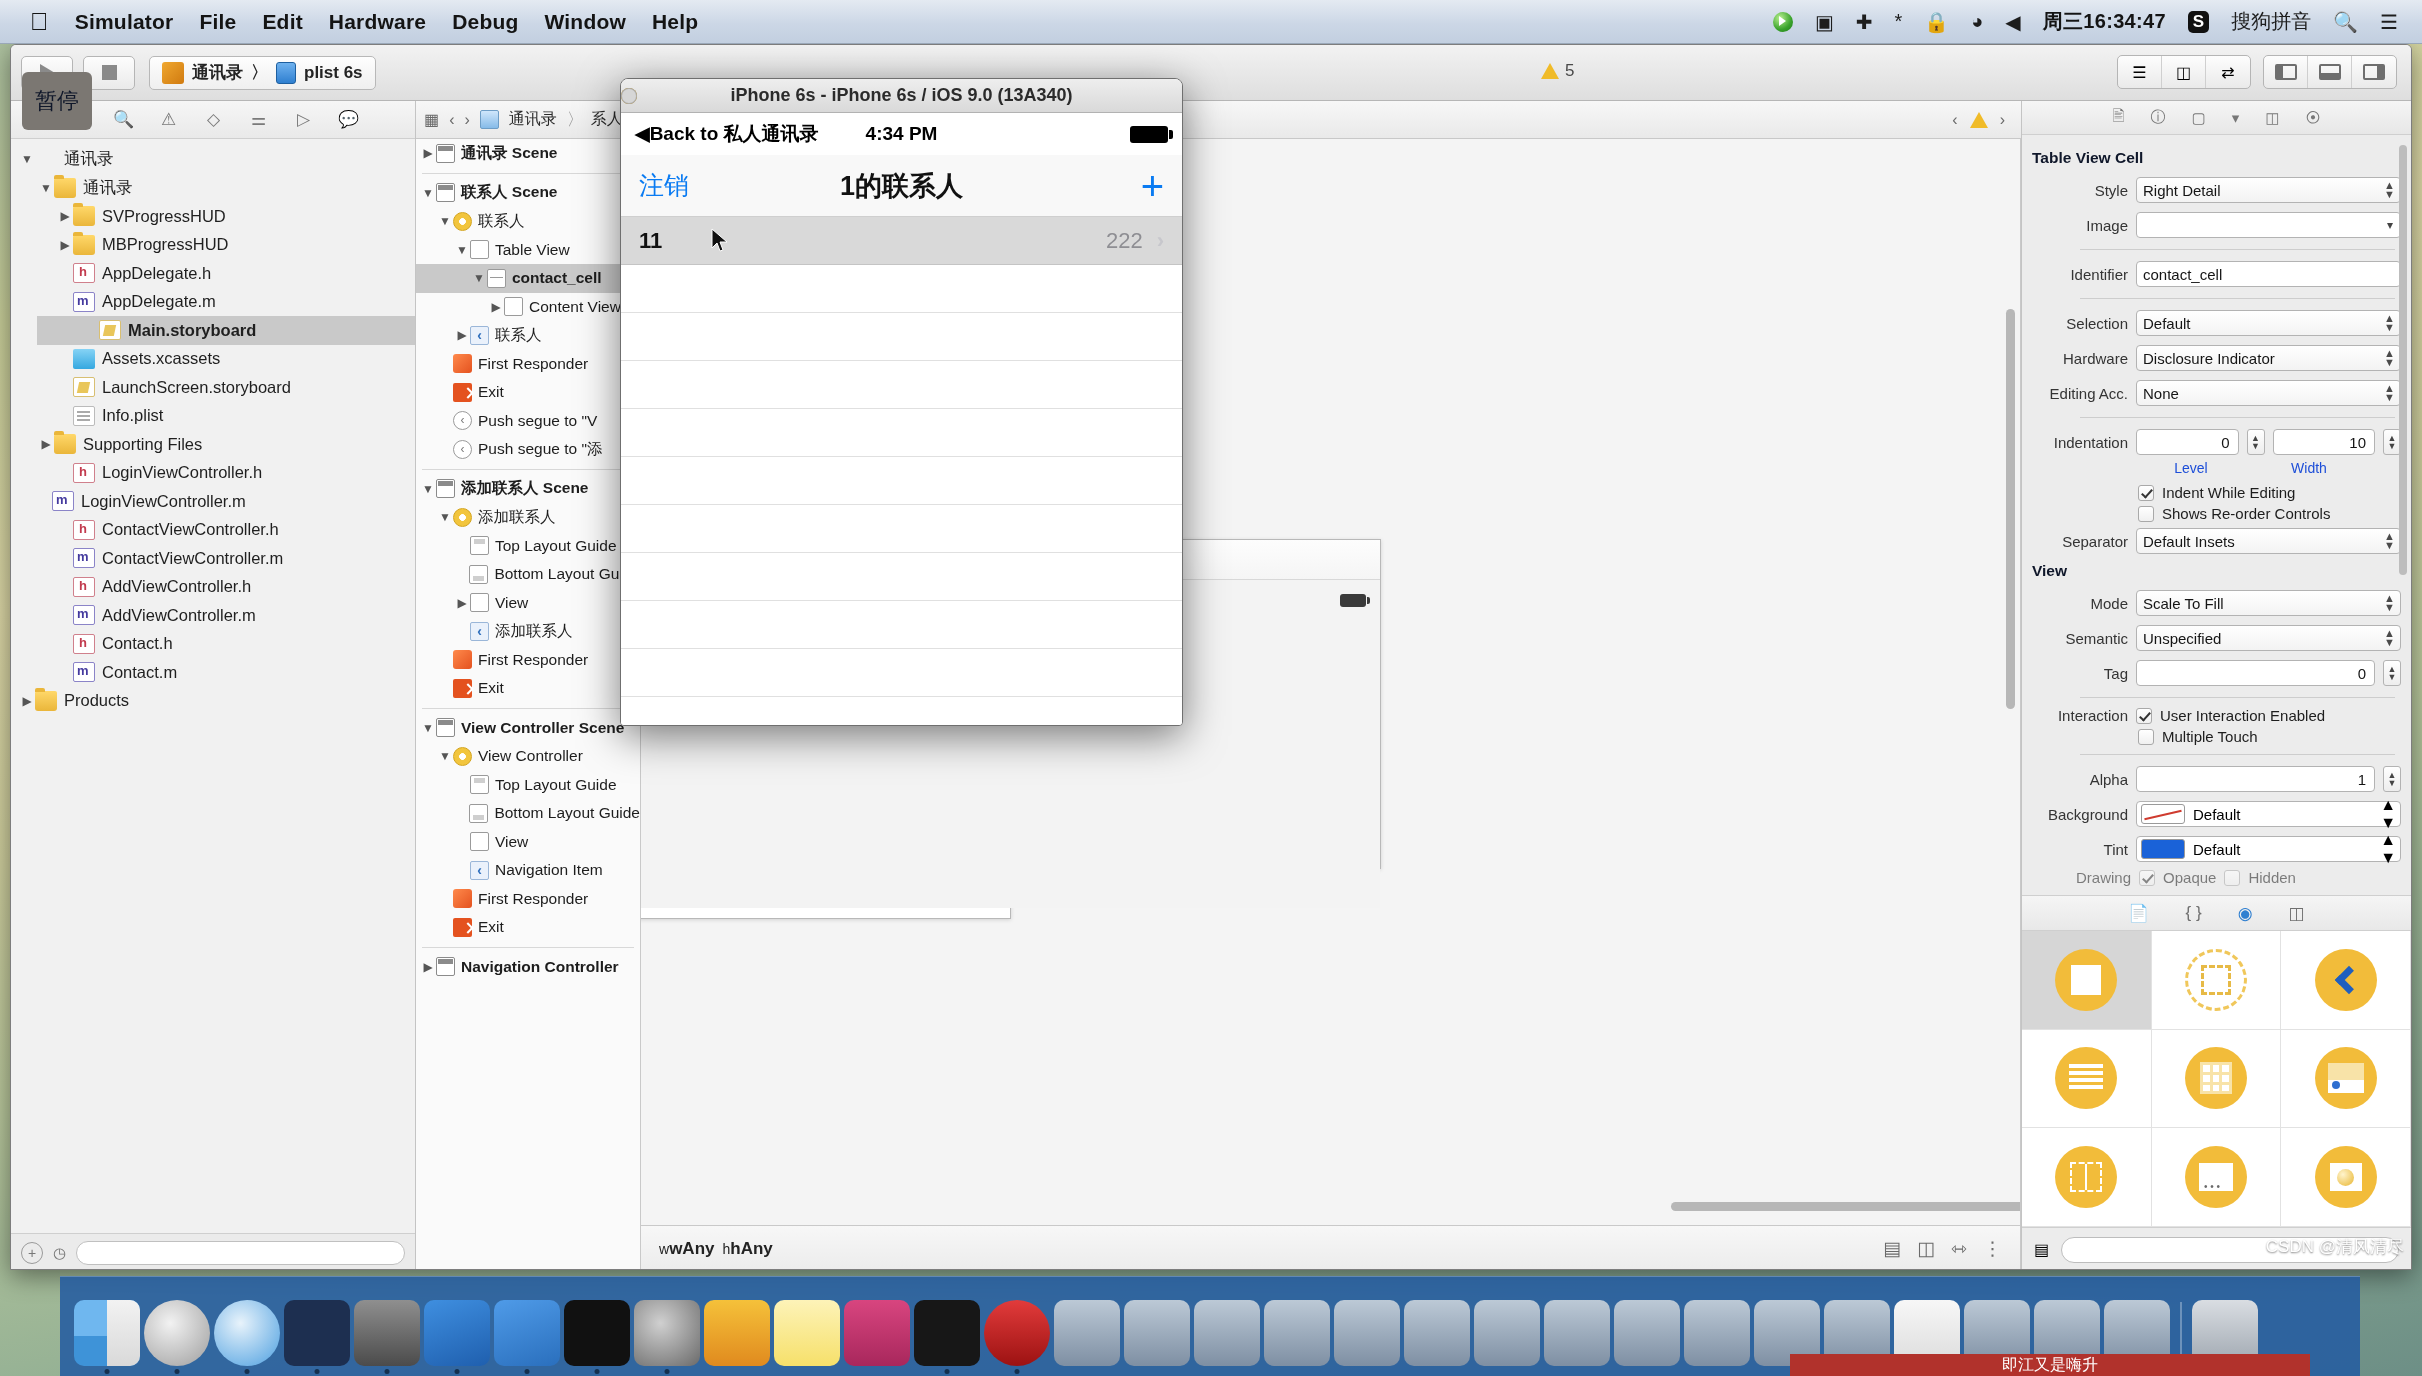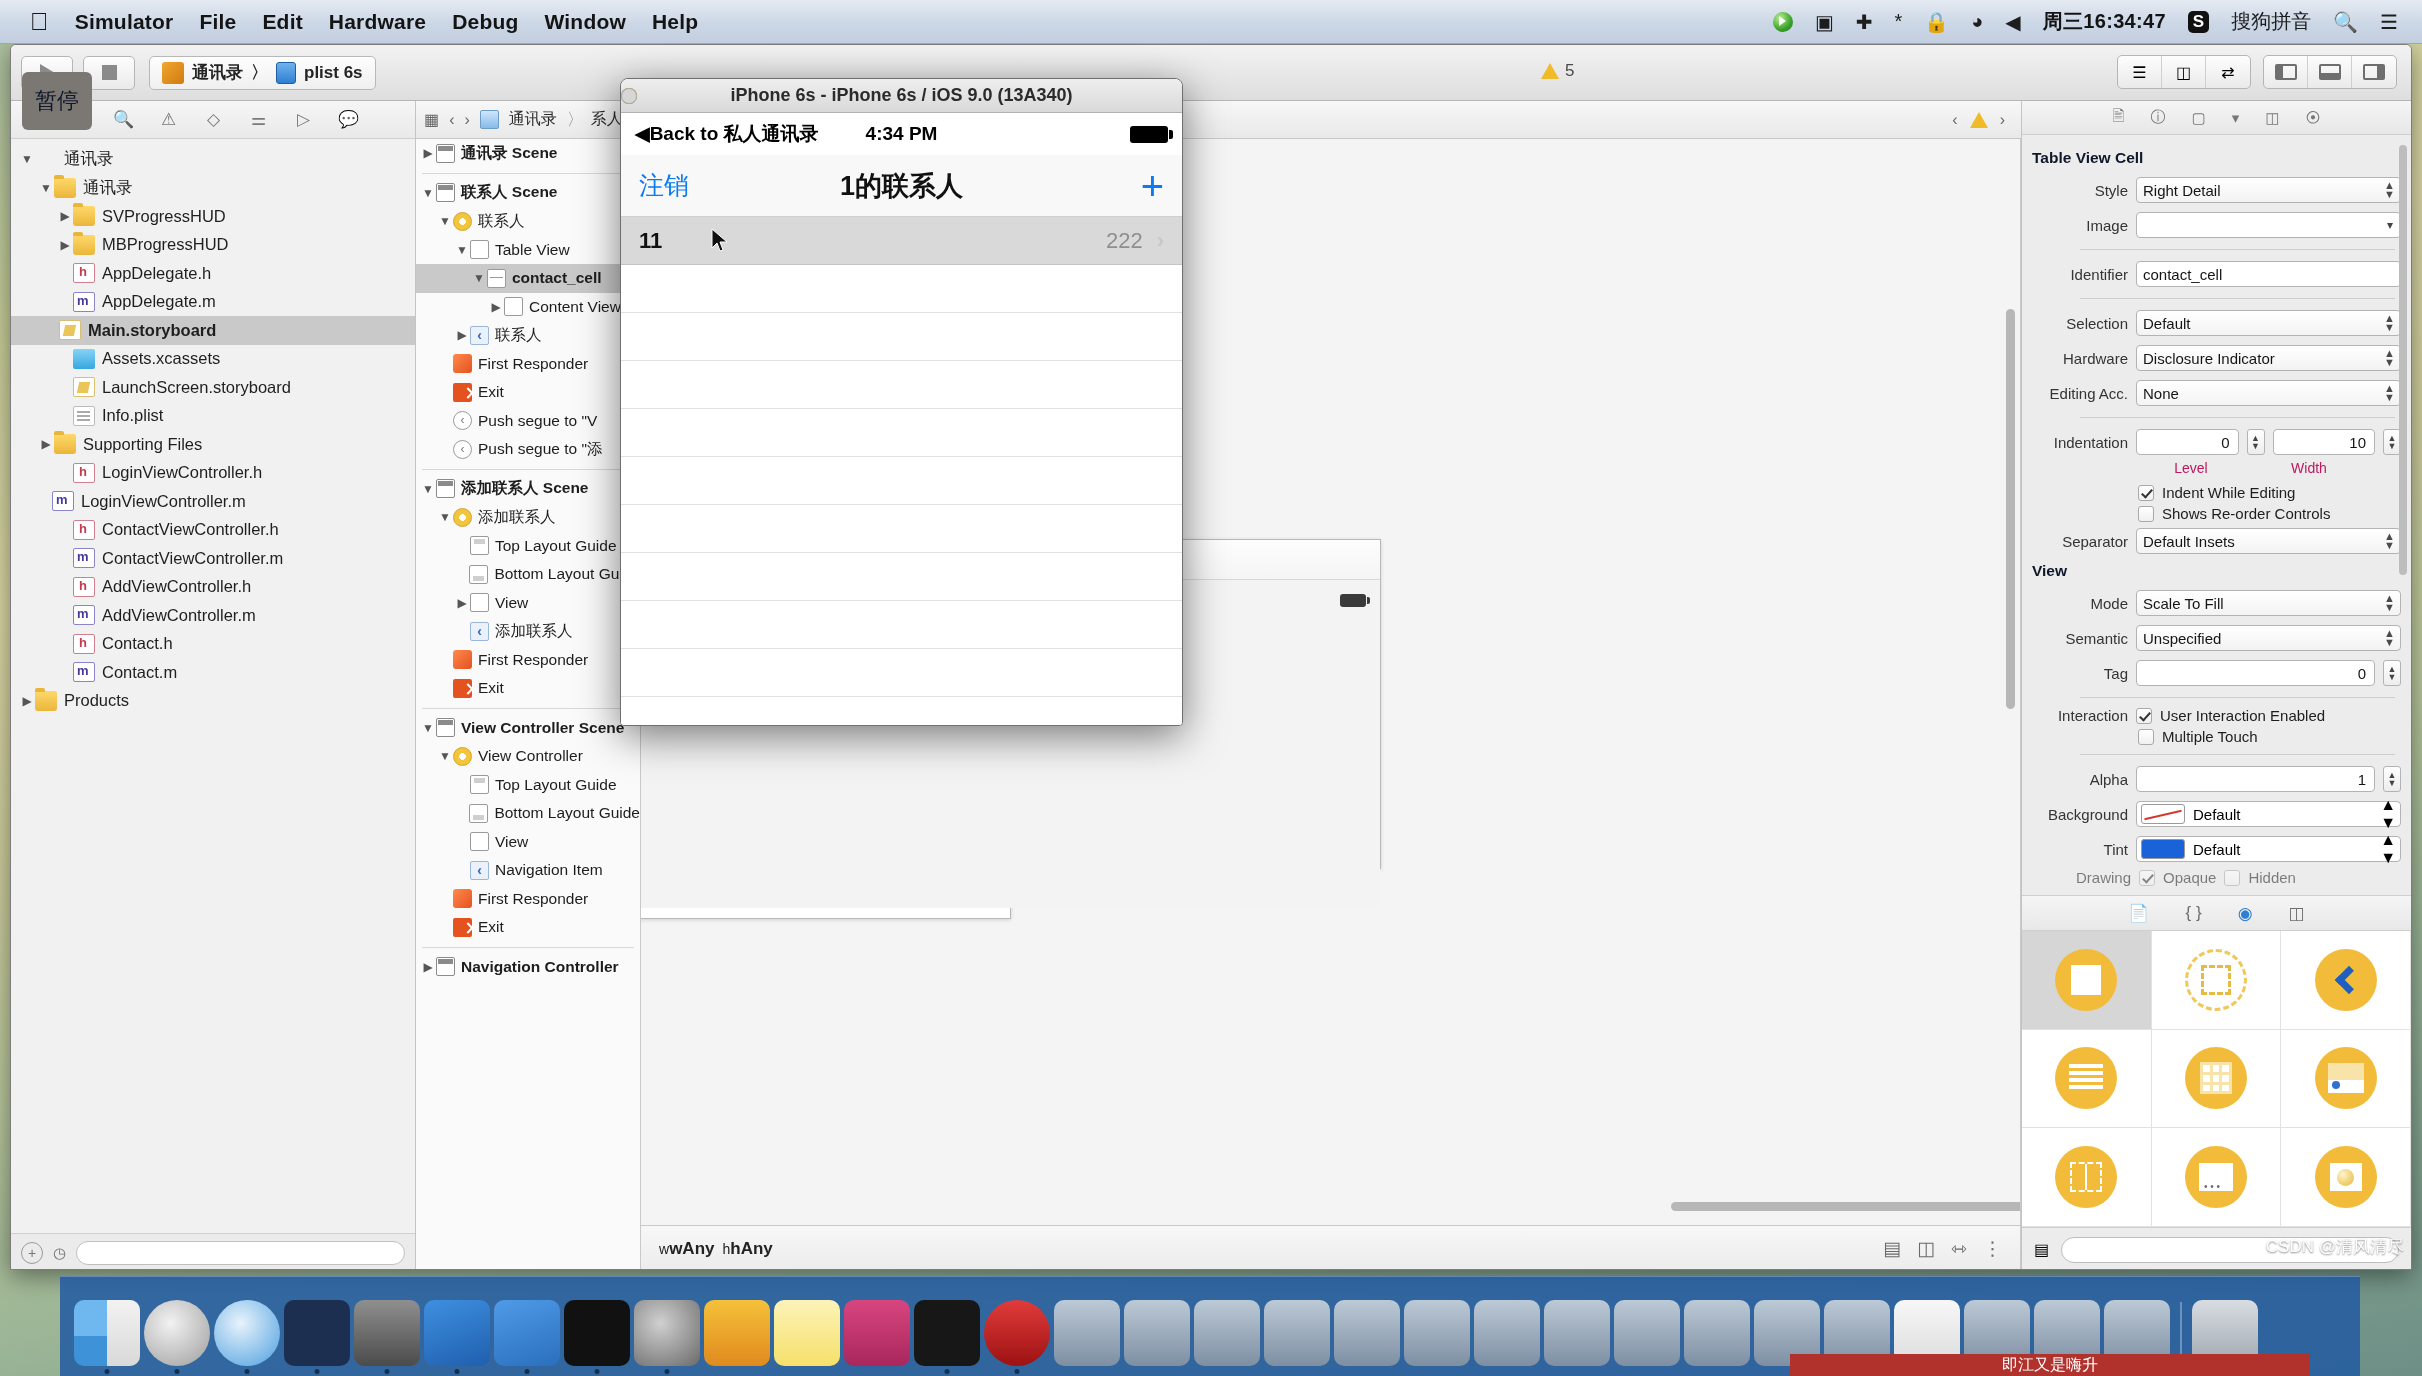--- a/index.html
+++ b/index.html
@@ -193,21 +193,21 @@
   .frow { display:flex; align-items:center; height:30px; margin-bottom:5px; gap:8px;}
   .flabel { width:100px; text-align:right; font-size:15px; color:#343434; flex:none;}
   .fctl { flex:1; height:26px; border:1px solid #b3b3b3; border-radius:4px; background:#fff;
           display:flex; align-items:center; padding:0 6px; font-size:15px; color:#151515; position:relative;}
   .fctl.pop { background:linear-gradient(180deg,#fff,#f3f3f3); }
   .fctl .arrows { position:absolute; right:5px; color:#4a4a4a; font-size:11px; line-height:9px; text-align:center;}
   .fctl .caretd { position:absolute; right:7px; color:#444; font-size:12px;}
   .num { justify-content:flex-end; padding-right:8px; }
   .stepper { width:18px;height:26px;border:1px solid #b3b3b3;border-radius:3px;background:linear-gradient(180deg,#fff,#ededed);
     display:flex;flex-direction:column;align-items:center;justify-content:center;font-size:9px;color:#444;line-height:8px;flex:none;}
-  .sublabel-row { display:flex; gap:8px; margin:-2px 0 8px 108px; font-size:14px;color:#be185d;}
+  .sublabel-row { display:flex; gap:8px; margin:-2px 0 8px 108px; font-size:14px;color:#1d4ed8;}
   .chk-row { display:flex; align-items:center; gap:8px; margin:3px 0 4px 110px; font-size:15px; color:#1d1d1d;}
   .chk { width:16px;height:16px;border:1px solid #a9a9a9;border-radius:3px;background:linear-gradient(180deg,#fff,#f0f0f0); position:relative; flex:none;}
   .chk.on:after{content:"";position:absolute;left:5px;top:1px;width:4px;height:9px;border-right:2px solid #333;border-bottom:2px solid #333;transform:rotate(42deg);}
   .divider { height:1px; background:#cdcdcd; margin:9px 6px 9px 52px; }
   .swatch { width:44px;height:20px;border:1px solid #9a9a9a;border-radius:3px;background:#fff;position:relative;flex:none;}
   .swatch.diag:after{content:"";position:absolute;left:2px;right:2px;top:9px;height:2px;background:#cf3b2f;transform:rotate(-13deg);}
   .swatch.blue{background:#1a62d8;}
   .insp-scroll { position:absolute; right:2px; top:10px; width:10px; height:430px;}
   .insp-scroll .bar{width:8px;height:100%;background:#bdbdbd;border-radius:4px;}
 
@@ -421,21 +421,21 @@
             <div class="row" style="padding-left: 46px;">
               <span class="disc empty">▶</span>
               <span class="fi h"></span>
               <span>AppDelegate.h</span>
             </div>
             <div class="row" style="padding-left: 46px;">
               <span class="disc empty">▶</span>
               <span class="fi m"></span>
               <span>AppDelegate.m</span>
             </div>
-            <div class="row sel" style="padding-left: 32px;">
+            <div class="row sel" style="padding-left: 46px; margin-left: 26px;">
               <span class="disc empty">▶</span>
               <span class="fi sb"></span>
               <span style="font-weight: 700;">Main.storyboard</span>
             </div>
             <div class="row" style="padding-left: 46px;">
               <span class="disc empty">▶</span>
               <span class="fi xcassets"></span>
               <span>Assets.xcassets</span>
             </div>
             <div class="row" style="padding-left: 46px;">

